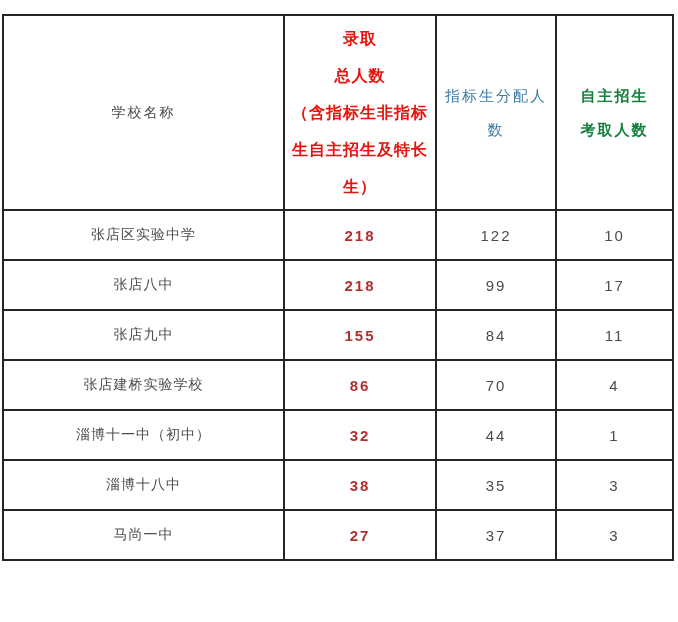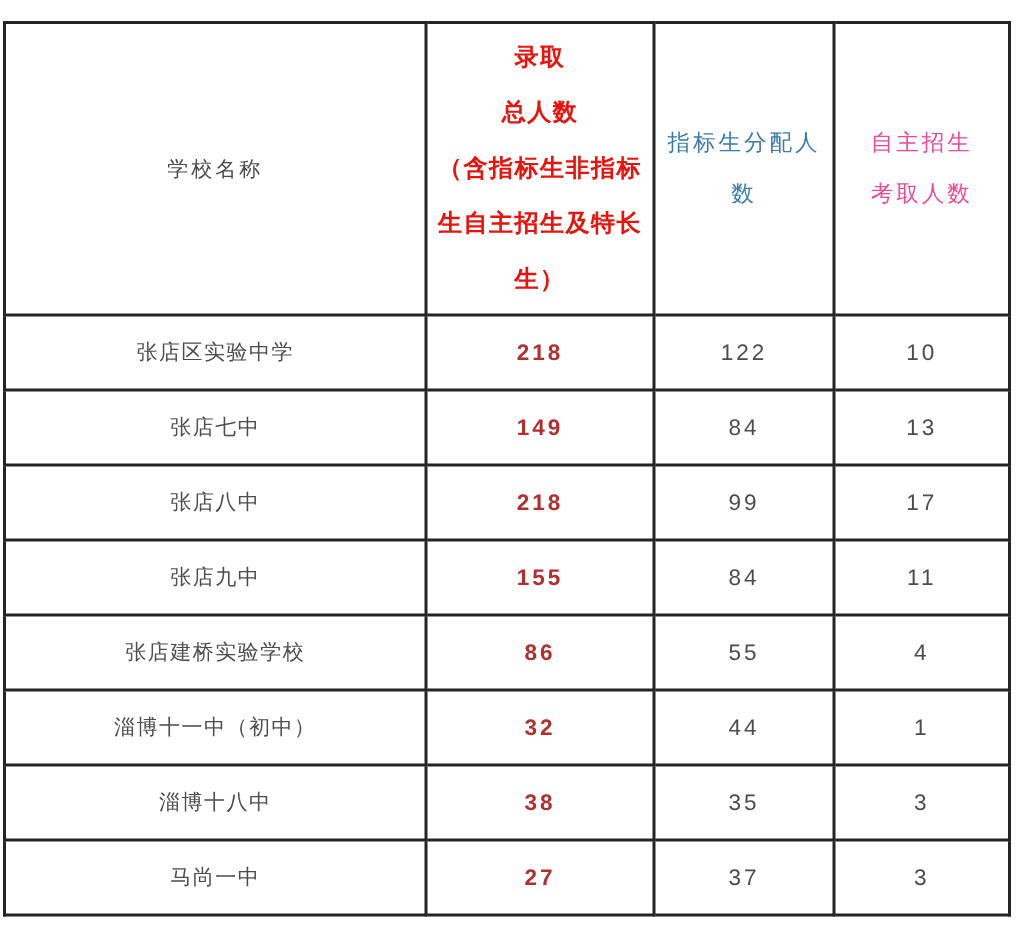--- a/index.html
+++ b/index.html
@@ -52,22 +52,22 @@
     font-size: 16px;
   }
   .h-total .hline { line-height: 37px; letter-spacing: 1px; }
   .h-quota {
     color: #3a7ca5;
     font-weight: normal;
     font-size: 15px;
   }
   .h-quota .hline { line-height: 34px; letter-spacing: 2px; }
   .h-indep {
-    color: #ec4899;
-    font-weight: normal;
+    color: #15803d;
+    font-weight: bold;
     font-size: 15px;
   }
   .h-indep .hline { line-height: 34px; letter-spacing: 2px; }
 
   .c-school {
     color: #4c4c4c;
     font-size: 14px;
     letter-spacing: 1px;
   }
   .c-num {
@@ -112,41 +112,35 @@
         </th>
       </tr>
 
       <tr class="data-row">
         <td class="c-school">张店区实验中学</td>
         <td class="c-num c-total">218</td>
         <td class="c-num">122</td>
         <td class="c-num">10</td>
       </tr>
       <tr class="data-row">
-        <td class="c-school">张店七中</td>
-        <td class="c-num c-total">149</td>
-        <td class="c-num">84</td>
-        <td class="c-num">13</td>
-      </tr>
-      <tr class="data-row">
         <td class="c-school">张店八中</td>
         <td class="c-num c-total">218</td>
         <td class="c-num">99</td>
         <td class="c-num">17</td>
       </tr>
       <tr class="data-row">
         <td class="c-school">张店九中</td>
         <td class="c-num c-total">155</td>
         <td class="c-num">84</td>
         <td class="c-num">11</td>
       </tr>
       <tr class="data-row">
         <td class="c-school">张店建桥实验学校</td>
         <td class="c-num c-total">86</td>
-        <td class="c-num">55</td>
+        <td class="c-num">70</td>
         <td class="c-num">4</td>
       </tr>
       <tr class="data-row">
         <td class="c-school">淄博十一中（初中）</td>
         <td class="c-num c-total">32</td>
         <td class="c-num">44</td>
         <td class="c-num">1</td>
       </tr>
       <tr class="data-row">
         <td class="c-school">淄博十八中</td>

